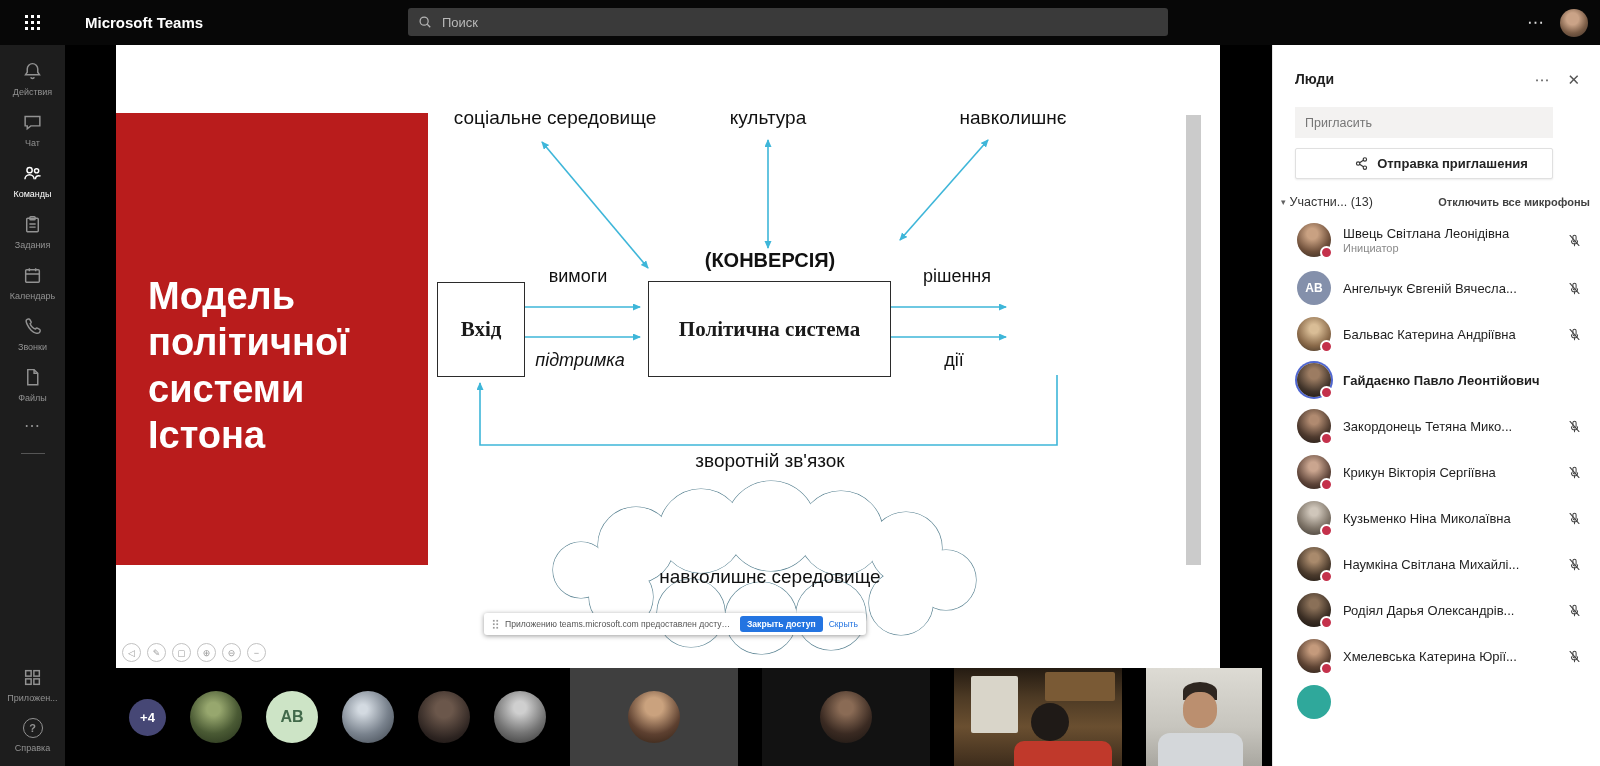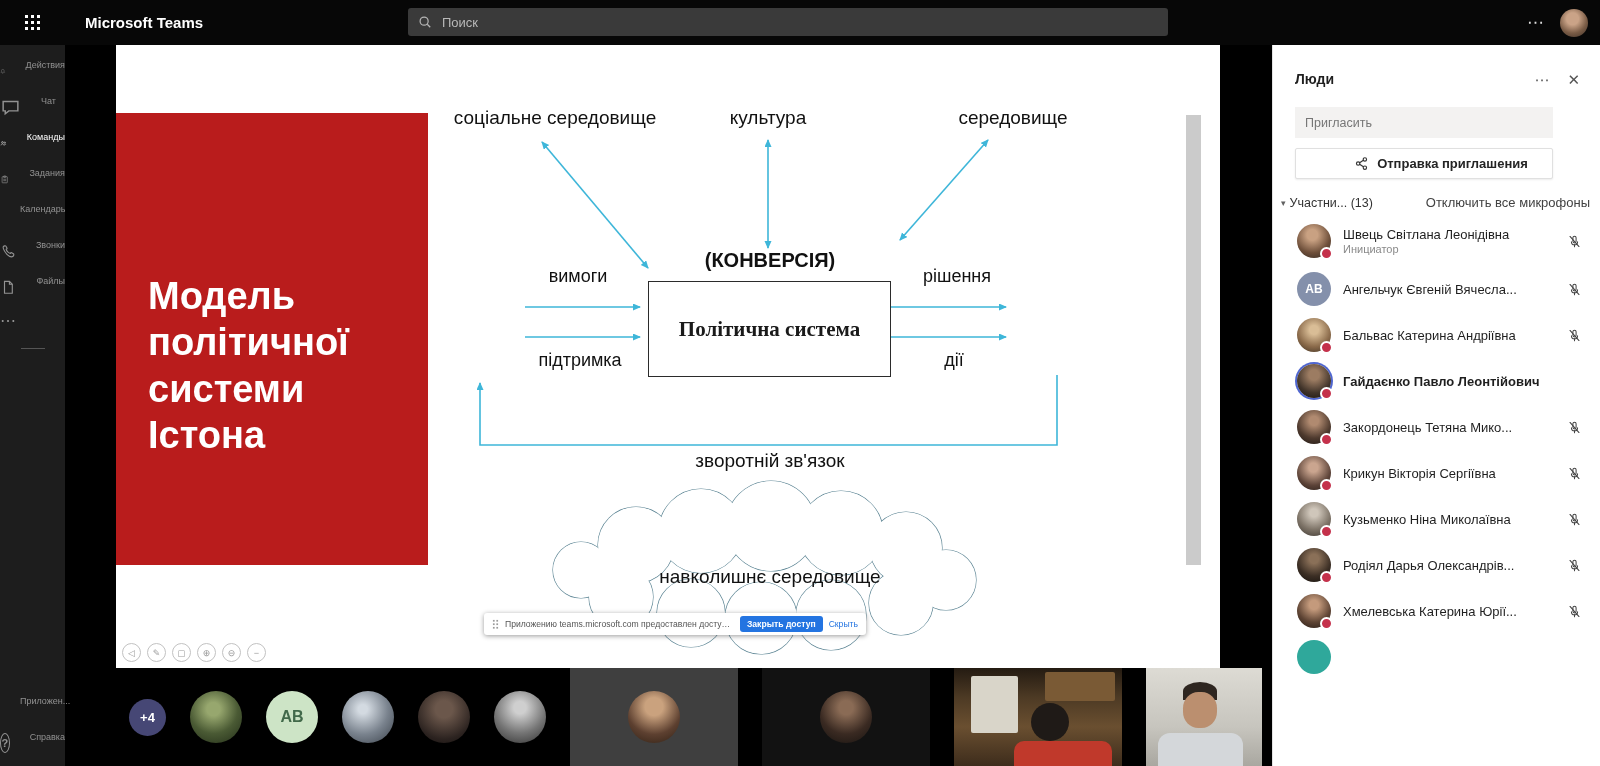--- a/index.html
+++ b/index.html
@@ -19,21 +19,21 @@
                    font-family:"Liberation Sans",sans-serif;}
   .tb-search input::placeholder{color:#b9b9b9;}
   .tb-right{position:absolute;right:12px;top:0;height:45px;display:flex;align-items:center;gap:16px;}
   .tb-more{color:#dcdcdc;font-size:17px;cursor:pointer;line-height:1;}
   .tb-avatar{width:28px;height:28px;border-radius:50%;cursor:pointer;
              background:radial-gradient(circle at 45% 35%,#caa387 25%,#7a5c46 60%,#3a2e26 100%);}
 
   
   .rail{position:absolute;top:45px;left:0;width:65px;bottom:0;background:#1d1d1d;display:flex;flex-direction:column;
         align-items:center;padding-top:8px;box-sizing:border-box;z-index:20;}
-  .rail-item{width:100%;display:flex;flex-direction:row;align-items:flex-start;gap:20px;padding:8px 0 7px;
+  .rail-item{width:100%;display:flex;flex-direction:column;align-items:center;gap:6px;padding:8px 0 7px;
              color:#929292;font-size:9px;cursor:pointer;line-height:1;}
   .rail-item svg{stroke:currentColor;fill:none;stroke-width:1.4;width:21px;height:21px;}
   .rail-item.active{color:#ffffff;}
   .rail-more-glyph{font-size:16px;color:#929292;letter-spacing:1px;}
   .rail-divider{width:24px;height:1px;background:#555;margin:12px 0 0;}
   .rail-bottom{margin-top:auto;width:100%;display:flex;flex-direction:column;align-items:center;padding-bottom:6px;}
   .help-circ{width:18px;height:18px;border:1.4px solid currentColor;border-radius:50%;display:flex;align-items:center;
              justify-content:center;font-size:11px;font-weight:700;}
 
   
@@ -100,21 +100,21 @@
   .ph-actions span{cursor:pointer;line-height:1;}
   .invite{display:block;margin:20px 22px 0;width:258px;height:31px;background:#f3f2f1;border:none;outline:none;
           padding:0 10px;font-size:12.5px;color:#444;box-sizing:border-box;font-family:"Liberation Sans",sans-serif;}
   .invite::placeholder{color:#767676;}
   .send-btn{display:flex;align-items:center;justify-content:center;gap:8px;margin:10px 22px 14px;width:258px;height:31px;
             background:#fff;border:1px solid #e0e0e0;box-shadow:0 1px 2px rgba(0,0,0,.08);cursor:pointer;
             font-family:"Liberation Sans",sans-serif;font-size:13px;font-weight:700;color:#242424;border-radius:2px;padding-left:40px;}
   .section-row{display:flex;align-items:center;margin:16px 10px 0 8px;gap:4px;}
   .caret{color:#616161;font-size:9px;cursor:pointer;}
   .sec-label{font-size:12.5px;color:#333;white-space:nowrap;}
-  .mute-all{margin-left:auto;font-size:13px;color:#424242;cursor:pointer;white-space:nowrap;}
+  .mute-all{margin-left:auto;font-size:11px;color:#424242;cursor:pointer;white-space:nowrap;font-weight:bold;}
   .plist{margin-top:6px;}
   .p-row{display:flex;align-items:center;height:46px;padding:0 18px 0 24px;cursor:pointer;}
   .p-row.tall{height:50px;}
   .avatar{position:relative;width:34px;height:34px;border-radius:50%;flex:0 0 auto;margin-right:12px;}
   .avatar.ring{box-shadow:0 0 0 2px #4f66d0;}
   .av-init{background:#8490ab;color:#fff;font-size:12px;font-weight:700;display:flex;align-items:center;justify-content:center;}
   .dot{position:absolute;right:-2px;bottom:-2px;width:9px;height:9px;border-radius:50%;border:2px solid #fff;box-sizing:content-box;}
   .dot.busy{background:#c4314b;}
   .dot.away{background:#fabe28;}
   .p-text{flex:1;min-width:0;}
@@ -291,29 +291,32 @@
           <polyline points="941,330 941,400 364,400 364,338" marker-end="url(#arr)"></polyline>
         </g>
       </svg>
 
       <div class="bluepanel">
         <div class="slide-title">Модель політичної системи Істона</div>
       </div>
 
       <div class="dlabel" style="left:329px;top:63px;width:220px;">соціальне середовище</div>
       <div class="dlabel" style="left:574px;top:63px;width:156px;">культура</div>
-      <div class="dlabel" style="left:797px;top:63px;width:200px;">середовище</div>
+      <div class="dlabel" style="left:797px;top:63px;width:200px;">навколишнє</div>
       <div class="dlabel bold" style="left:544px;top:204px;width:220px;">(КОНВЕРСІЯ)</div>
       <div class="dlabel small" style="left:392px;top:222px;width:140px;">вимоги</div>
-      <div class="dlabel small" style="left:394px;top:306px;width:140px;">підтримка</div>
+      <div class="dlabel small" style="left:394px;top:306px;width:140px;font-style:italic;">підтримка</div>
       <div class="dlabel small" style="left:771px;top:222px;width:140px;">рішення</div>
       <div class="dlabel small" style="left:768px;top:306px;width:140px;">дії</div>
       <div class="dlabel" style="left:524px;top:406px;width:260px;">зворотній зв'язок</div>
       <div class="dlabel" style="left:504px;top:522px;width:300px;">навколишнє середовище</div>
 
+      <div class="dbox" style="left:321px;top:237px;width:86px;height:93px;">
+        <span>Вхід</span>
+      </div>
       <div class="dbox" style="left:532px;top:236px;width:241px;height:94px;">
         <span>Політична система</span>
       </div>
 
       <div class="banner">
         <div class="banner-handle"></div>
         <div class="banner-text">Приложению teams.microsoft.com предоставлен доступ к вашему экрану.</div>
         <button class="banner-btn">Закрыть доступ</button>
         <span class="banner-link">Скрыть</span>
       </div>
@@ -489,20 +492,36 @@
         <svg class="mic" viewBox="0 0 16 16">
             <g stroke="#424242" stroke-width="1.1" fill="none" stroke-linecap="round">
               <rect x="6.3" y="2.3" width="3.4" height="7.2" rx="1.7"></rect>
               <path d="M4.7 8.2a3.3 3.3 0 0 0 6.6 0"></path>
               <path d="M8 11.5v2"></path>
               <path d="M3.2 2.6l9.6 10.8"></path>
             </g>
           </svg>
       </div>
 
+      <div class="p-row">
+        <div class="avatar g8">
+            <span class="dot busy"></span>
+          </div>
+        <div class="p-text">
+            <div class="p-name">Наумкіна Світлана Михайлі...</div>
+          </div>
+        <svg class="mic" viewBox="0 0 16 16">
+            <g stroke="#424242" stroke-width="1.1" fill="none" stroke-linecap="round">
+              <rect x="6.3" y="2.3" width="3.4" height="7.2" rx="1.7"></rect>
+              <path d="M4.7 8.2a3.3 3.3 0 0 0 6.6 0"></path>
+              <path d="M8 11.5v2"></path>
+              <path d="M3.2 2.6l9.6 10.8"></path>
+            </g>
+          </svg>
+      </div>
 
 
       <div class="p-row">
         <div class="avatar g10">
             <span class="dot busy"></span>
           </div>
         <div class="p-text">
             <div class="p-name">Родіял Дарья Олександрів...</div>
           </div>
         <svg class="mic" viewBox="0 0 16 16">

